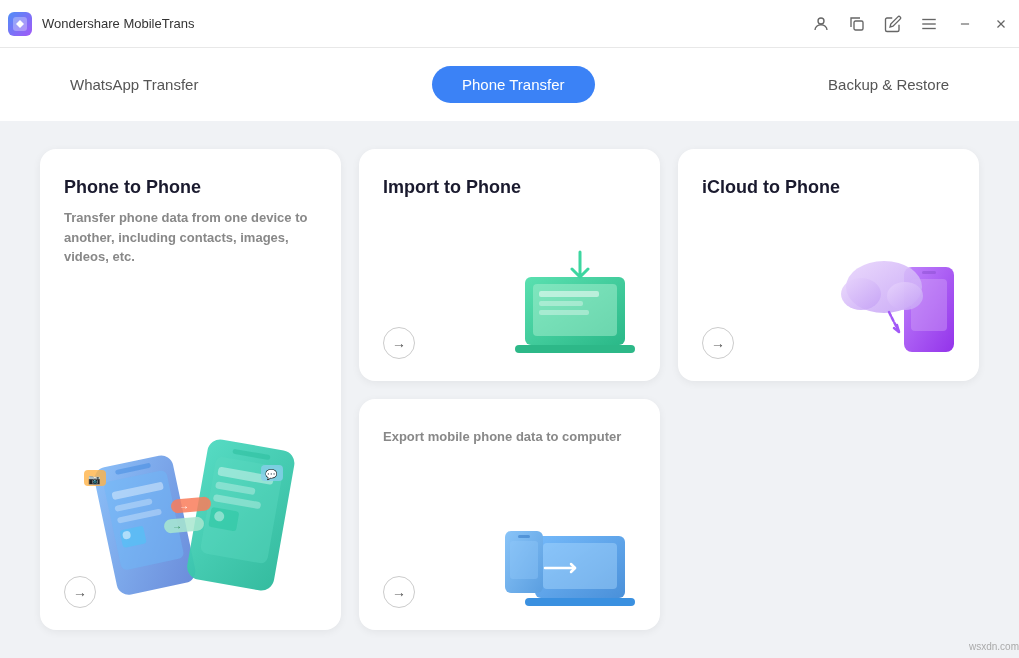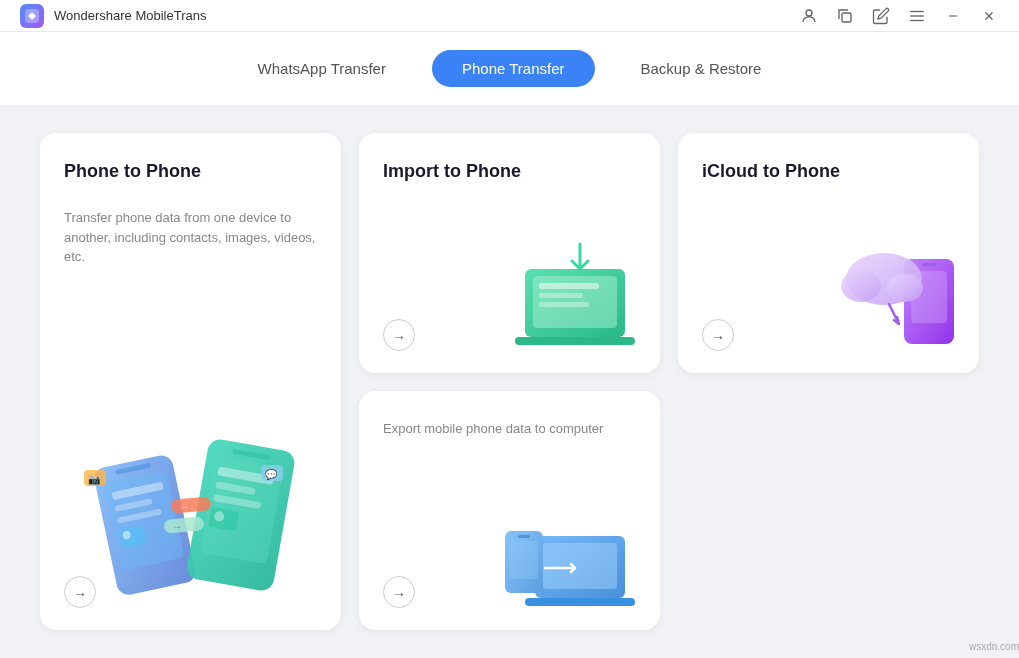--- a/index.html
+++ b/index.html
@@ -9,24 +9,24 @@
       width: 1019px;
       height: 658px;
       overflow: hidden;
       display: flex;
       flex-direction: column;
     }
 
     
     .titlebar {
       background: #fff;
-      height: 32px;
-      display: flex;
-      align-items: center;
-      padding: 0 20px;
+      height: 48px;
+      display: flex;
+      align-items: center;
+      padding: 0 8px;
       border-bottom: 1px solid #e8e8e8;
       user-select: none;
       -webkit-app-region: drag;
     }
     .titlebar-logo {
       width: 24px;
       height: 24px;
       border-radius: 6px;
       background: linear-gradient(135deg, #4f8ef7, #a259f7);
       margin-right: 10px;
@@ -56,21 +56,21 @@
       justify-content: center;
       width: 20px;
       height: 20px;
     }
 
     
     .nav-bar {
       background: #fff;
       padding: 18px 40px 18px;
       display: flex;
-      justify-content: center;
+      justify-content: space-between;
       gap: 16px;
     }
     .nav-pill {
       padding: 10px 30px;
       border-radius: 50px;
       font-size: 15px;
       font-weight: 500;
       cursor: pointer;
       border: none;
       outline: none;
@@ -99,41 +99,41 @@
     
     .card {
       background: #fff;
       border-radius: 16px;
       padding: 28px 24px 20px;
       position: relative;
       overflow: hidden;
       cursor: pointer;
       transition: box-shadow 0.2s;
       box-shadow: 0 2px 8px rgba(0,0,0,0.06);
-      gap: 16px;
     }
 
     
     .card-large {
       grid-column: 1;
       grid-row: 1 / 3;
       display: flex;
       flex-direction: column;
     }
 
     .card-title {
       font-size: 18px;
       font-weight: 700;
       color: #1a1a2e;
       margin-bottom: 10px;
     }
     .card-desc {
       font-size: 13px;
       color: #888;
       line-height: 1.5;
+      font-weight: bold;
     }
 
     .card-arrow {
       position: absolute;
       bottom: 22px;
       left: 24px;
       width: 32px;
       height: 32px;
       border-radius: 50%;
       border: 1.5px solid #ccc;

